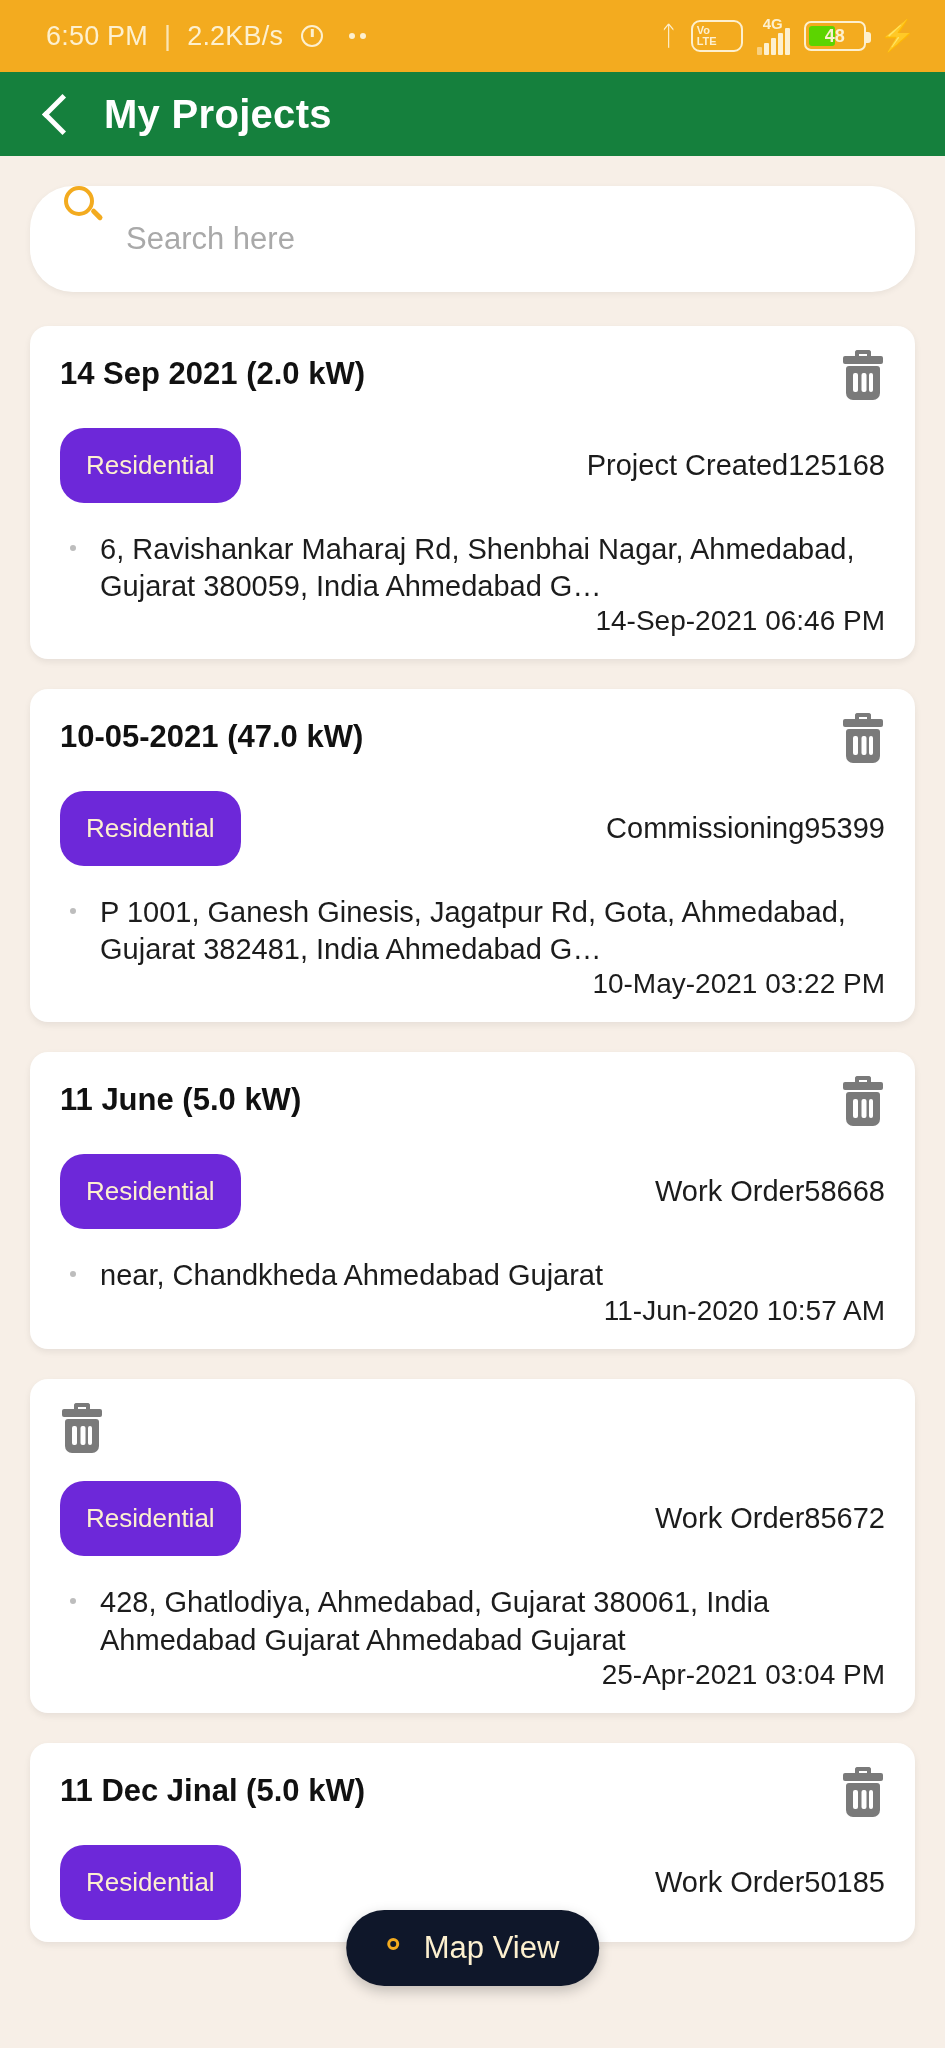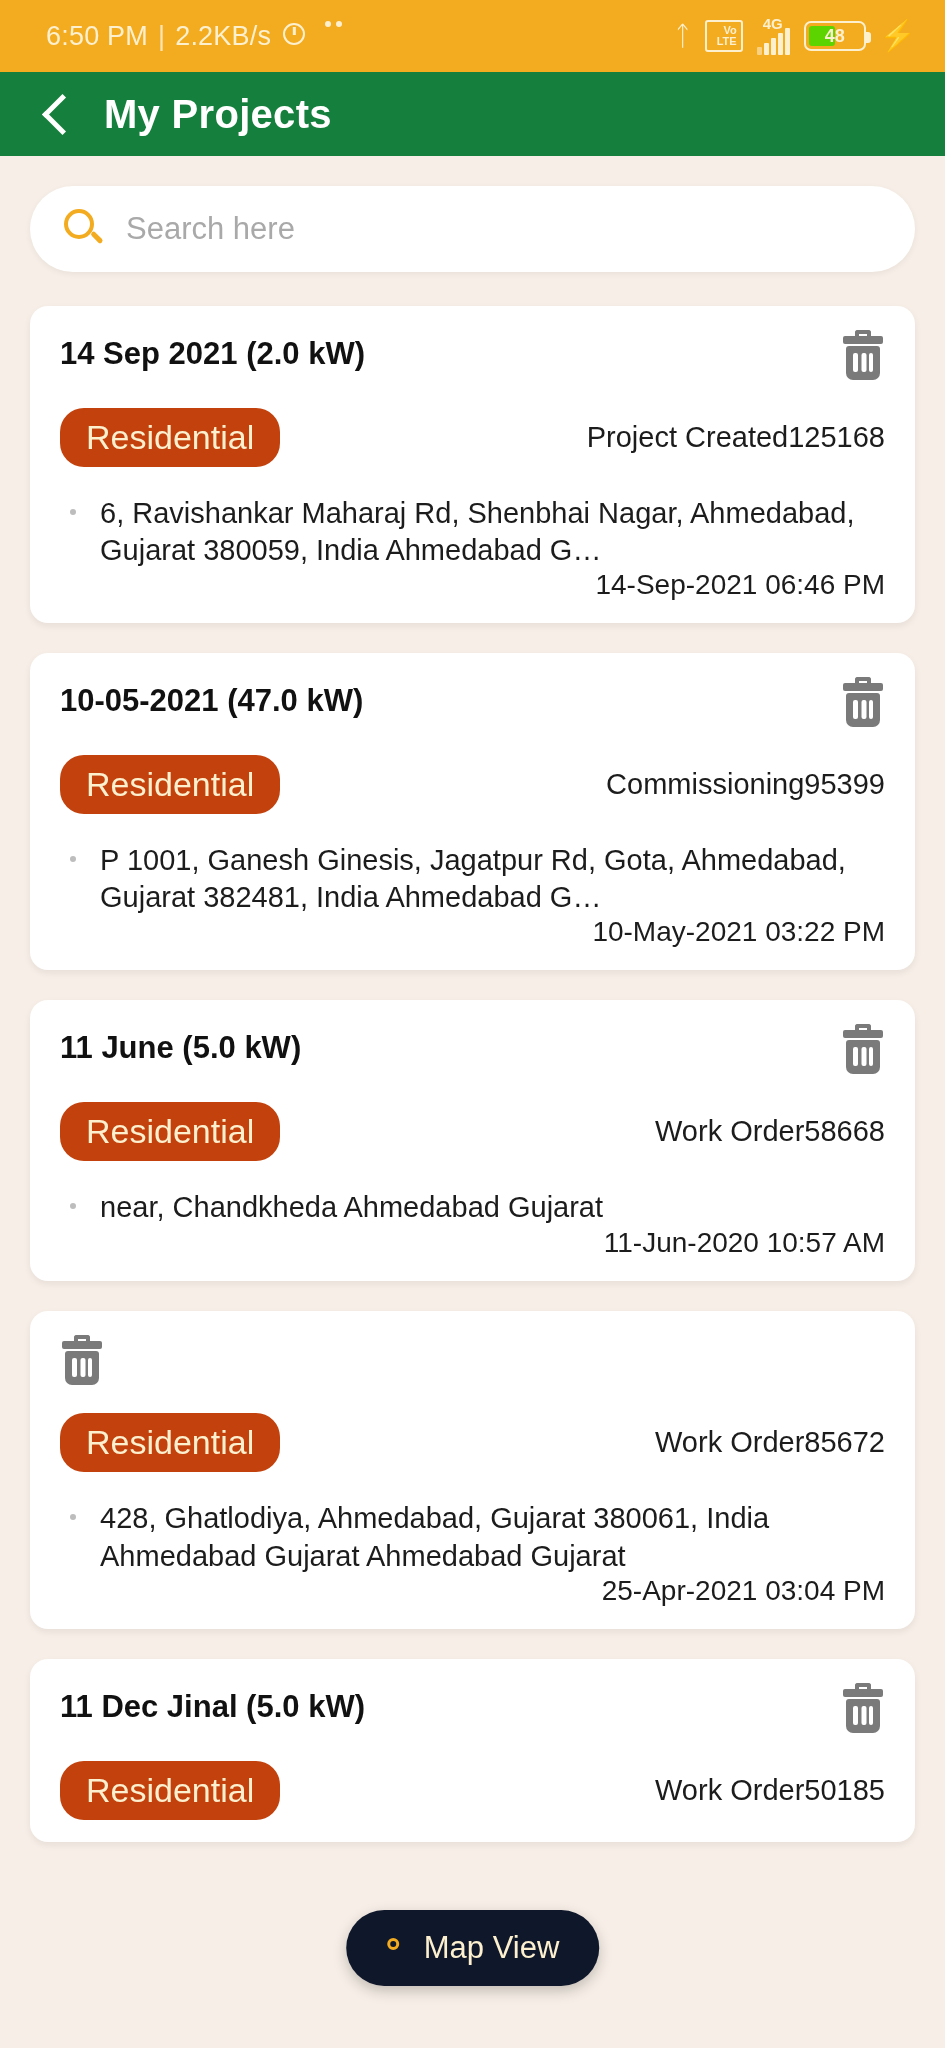--- a/index.html
+++ b/index.html
@@ -10,39 +10,39 @@
     overflow:hidden;
   }
   #app { position:relative; width:945px; height:2048px; background:#f7efe7; }
 
   
   .statusbar{
     height:72px; background:#f3ab1f;
     display:flex; align-items:center; justify-content:space-between;
     padding:0 28px 0 46px;
   }
-  .sb-left{ display:flex; gap:10px; color:#fdf0cf; font-size:27px; letter-spacing:.2px;}
+  .sb-left{ display:flex; align-items:center; gap:16px; color:#fdf0cf; font-size:27px; letter-spacing:.2px;}
   .sb-left .sep{ opacity:.85; }
   .alarm-ic{ width:26px; height:26px; position:relative; display:inline-block;}
   .alarm-ic .ring{
     position:absolute; inset:2px; border:2.6px solid #fdf0cf; border-radius:50%;
   }
   .alarm-ic .hand{
     position:absolute; left:50%; top:6px; width:2.4px; height:8px;
     background:#fdf0cf; transform:translateX(-50%);
   }
   .dots{ display:flex; gap:5px; margin-left:8px; }
   .dots i{ width:6px;height:6px;border-radius:50%;background:#fdf0cf;display:block;}
 
   .sb-right{ display:flex; align-items:center; gap:14px; }
   .bt-glyph{ color:#fdf0cf; font-size:27px; line-height:1; }
   .volte{
-    border:2.4px solid #fdf0cf; border-radius:3px; color:#fdf0cf;
-    font-size:11px; line-height:11px; font-weight:bold; text-align:right;
-    padding:3px 4px; width:38px;
+    border:2.4px solid #fdf0cf; border-radius:9px; color:#fdf0cf;
+    font-size:11px; line-height:11px; font-weight:bold; text-align:left;
+    padding:3px 4px; width:52px;
   }
   .net{ display:flex; align-items:flex-end; gap:2px; position:relative; padding-top:10px;}
   .net .g4{ position:absolute; top:-3px; left:6px; font-size:15px; color:#fdf0cf; font-weight:bold;}
   .net i{ display:block; width:5px; background:#fdf0cf; border-radius:1px; }
   .net i:nth-child(2){height:8px; opacity:.55;}
   .net i:nth-child(3){height:12px;}
   .net i:nth-child(4){height:17px;}
   .net i:nth-child(5){height:22px;}
   .net i:nth-child(6){height:27px;}
   .batt{
@@ -69,22 +69,22 @@
   .back-ic:before{
     content:""; position:absolute; left:8px; top:6px; width:24px;height:24px;
     border-left:5px solid #ffffff; border-bottom:5px solid #ffffff;
     transform:rotate(45deg);
   }
   .appbar h1{ color:#fff; font-size:40px; font-weight:bold; letter-spacing:.3px;}
 
   
   .searchwrap{ padding:30px 30px 0 30px; }
   .searchbar{
-    height:86px; background:#fff; border-radius:43px;
-    display:flex; align-items:center; gap:22px; padding:0 34px;
+    height:106px; background:#fff; border-radius:43px;
+    display:flex; gap:22px; padding:0 34px;
     box-shadow:0 2px 6px rgba(0,0,0,.06);
   }
   .mag{ width:40px;height:40px; position:relative; flex:none;}
   .mag .circ{ position:absolute; left:0; top:0; width:30px;height:30px;border:4px solid #f3ab1f;border-radius:50%;}
   .mag .hdl{ position:absolute; left:26px; top:26px; width:14px;height:4.5px;background:#f3ab1f;border-radius:3px;transform:rotate(45deg);}
   .searchbar input{
     border:none; outline:none; font-size:31px; color:#333;
     font-family:"Liberation Sans", sans-serif; flex:1; background:transparent;
   }
   .searchbar input::placeholder{ color:#a9a9a9; }
@@ -102,22 +102,22 @@
   .trash .hnd{ position:absolute; top:-6px; left:14px; width:16px;height:8px;border:4px solid #7a7a7a;border-bottom:none;border-radius:3px 3px 0 0;}
   .trash .body{ position:absolute; top:10px; left:5px; width:34px;height:34px;background:#7a7a7a;border-radius:3px 3px 7px 7px;}
   .trash .body:before,.trash .body:after{
     content:""; position:absolute; top:7px; width:4.5px;height:19px;background:#fff;border-radius:2px;
   }
   .trash .body:before{ left:7px; box-shadow:8.5px 0 0 #fff; }
   .trash .body:after{ right:7px; }
 
   .row2{ display:flex; align-items:center; margin-top:26px; }
   .badge{
-    background:#c2410c; color:#fdf0cf; font-size:34px;
-    padding:10px 26px; border-radius:24px; white-space:nowrap;
+    background:#6d28d9; color:#fdf0cf; font-size:26px;
+    padding:22px 26px; border-radius:24px; white-space:nowrap;
   }
   .status{ flex:1; text-align:right; font-size:29px; color:#1c1c1c; padding-left:14px;}
   .pid{ font-size:29px; color:#1c1c1c; white-space:nowrap; }
 
   .addr{ display:flex; gap:14px; margin-top:28px; align-items:flex-start; }
   .pin{ width:26px;height:34px; flex:none; margin-top:4px; position:relative;}
   .pin .drop{
     width:26px;height:26px;background:#bdbdbd;border-radius:50% 50% 50% 0;
     transform:rotate(-45deg);
   }

